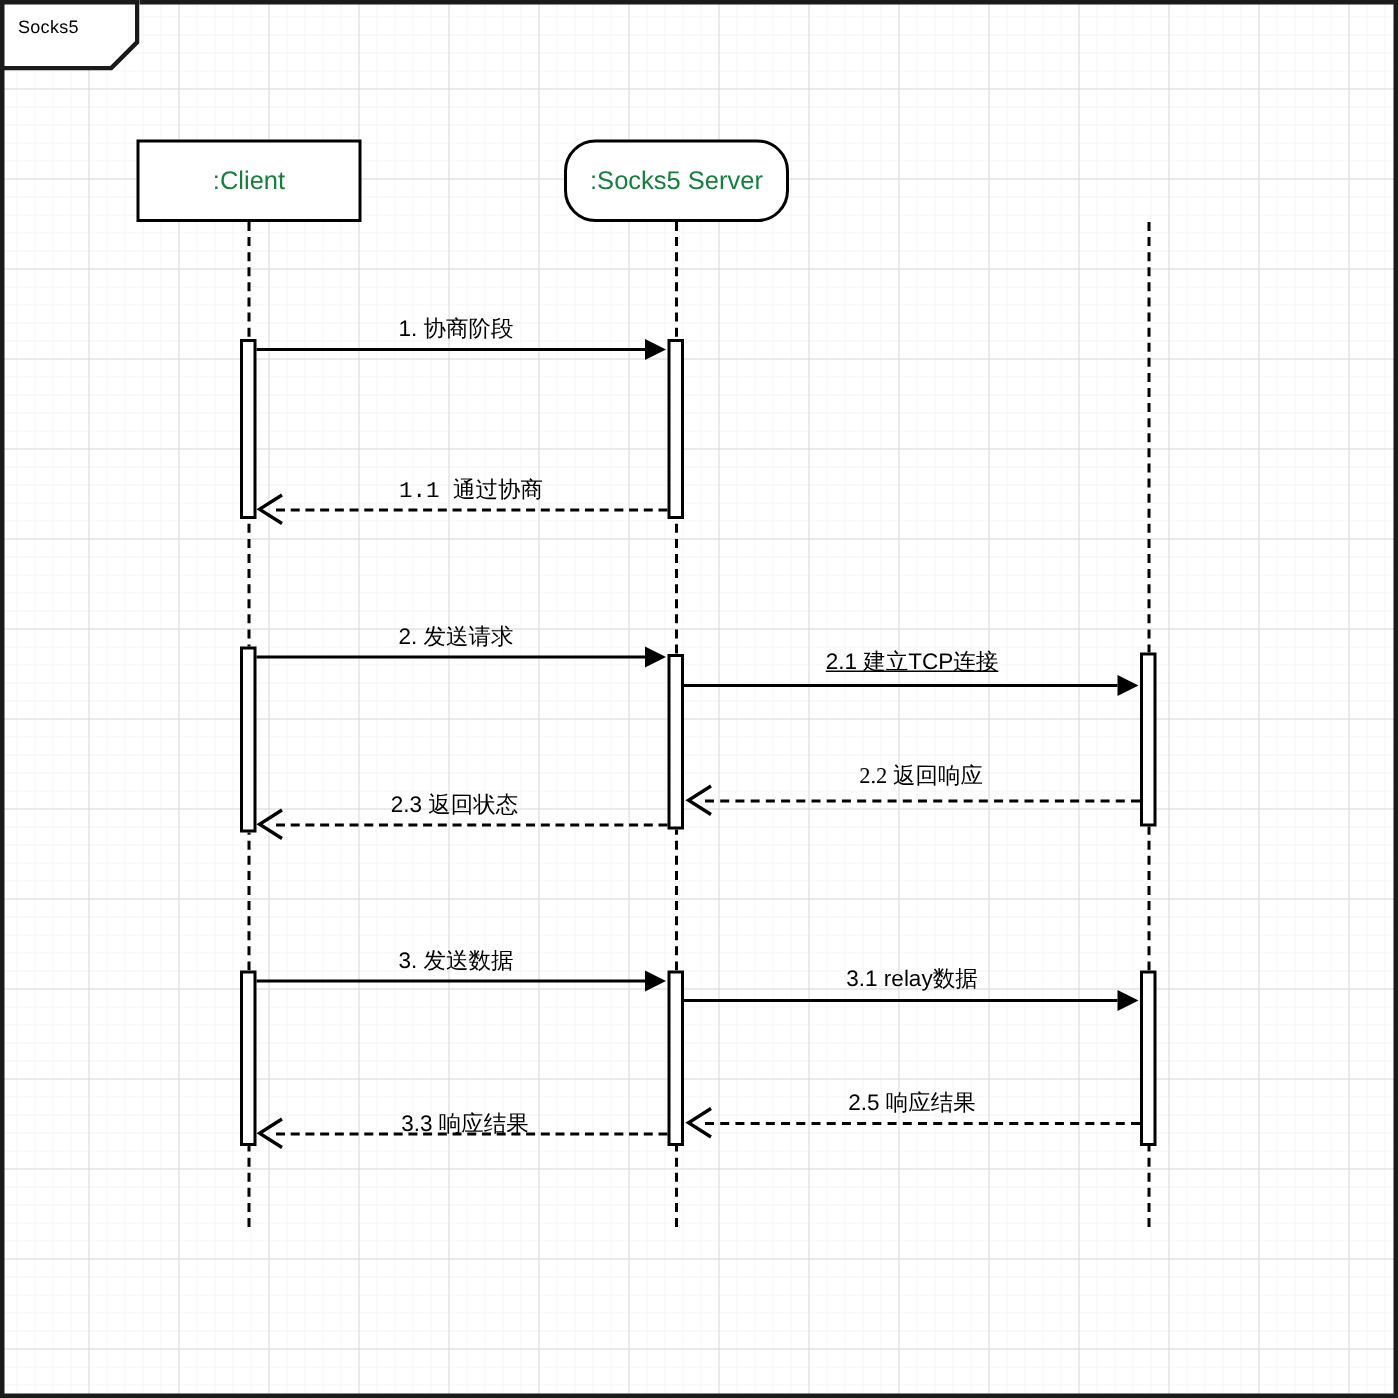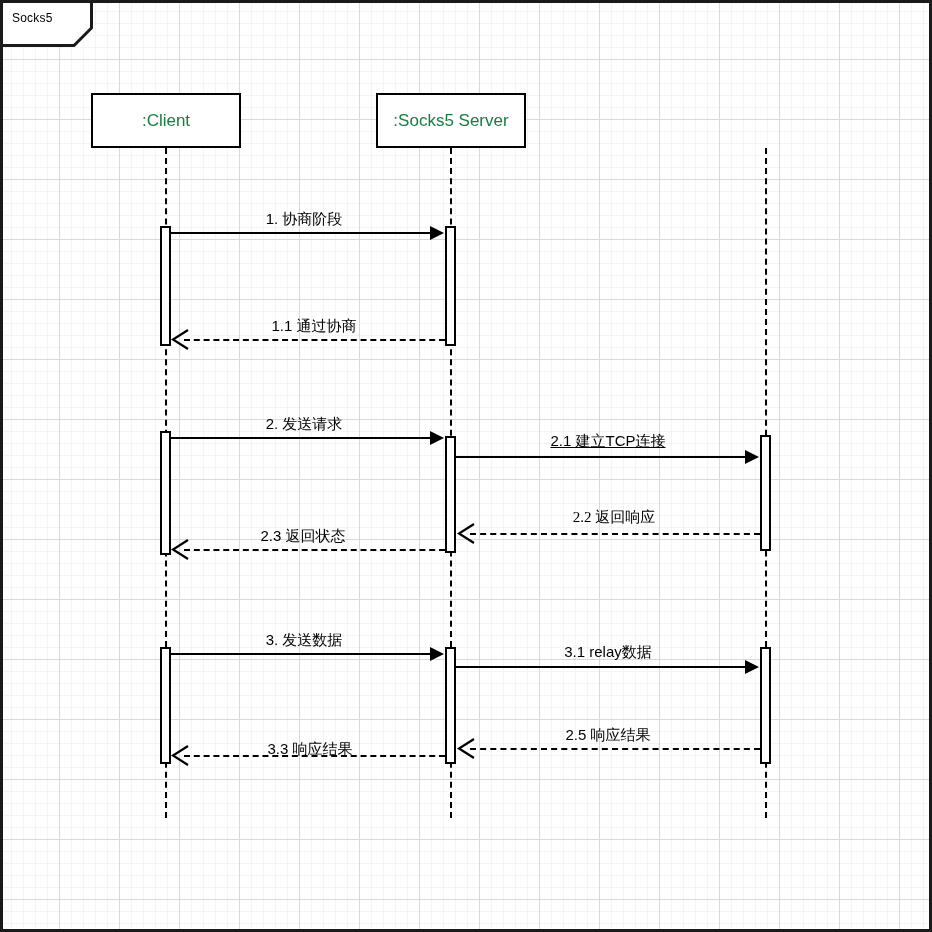--- a/index.html
+++ b/index.html
@@ -139,21 +139,21 @@
   </div>
   <div class="frame-label-text">Socks5</div>
 
   <div class="lifeline" style="left:165px; top:148px; height:670px;"></div>
   <div class="lifeline" style="left:450px; top:148px; height:670px;"></div>
   <div class="lifeline" style="left:765px; top:148px; height:670px;"></div>
 
   <div class="participant" style="left:91px; top:93px; width:150px;">
     <span>:Client</span>
   </div>
-  <div class="participant" style="left:376px; top:93px; width:150px;">
+  <div class="participant" style="left:376px; top:93px; width:150px;border-radius:21px;">
     <span>:Socks5 Server</span>
   </div>
 
   <div class="activation" style="left:160px; top:226px; height:120px;"></div>
   <div class="activation" style="left:445px; top:226px; height:120px;"></div>
 
   <div class="activation" style="left:160px; top:431px; height:124px;"></div>
   <div class="activation" style="left:445px; top:436px; height:117px;"></div>
   <div class="activation" style="left:760px; top:435px; height:116px;"></div>
 
@@ -164,21 +164,21 @@
   <div class="msg-line" style="left:171px; top:232px; width:265px;"></div>
   <div class="arrow solid-right" style="left:430px; top:226px;"></div>
   <div class="msg-label" style="left:304px; top:210px;">1. 协商阶段</div>
 
   <div class="msg-line dashed" style="left:184px; top:339px; width:261px;"></div>
   <div class="arrow open-left" style="left:170px; top:328px;">
     <svg width="20" height="24" viewBox="0 0 20 24" xmlns="http://www.w3.org/2000/svg">
       <polyline points="18,2 3,11.5 18,21" fill="none" stroke="#000000" stroke-width="2.2"></polyline>
     </svg>
   </div>
-  <div class="msg-label" style="left:314px; top:317px;">1.1 通过协商</div>
+  <div class="msg-label" style="left:314px; top:317px;font-family:Liberation Mono, monospace;">1.1 通过协商</div>
 
   <div class="msg-line" style="left:171px; top:437px; width:265px;"></div>
   <div class="arrow solid-right" style="left:430px; top:431px;"></div>
   <div class="msg-label" style="left:304px; top:415px;">2. 发送请求</div>
 
   <div class="msg-line" style="left:456px; top:456px; width:289px;"></div>
   <div class="arrow solid-right" style="left:745px; top:450px;"></div>
   <div class="msg-label" style="left:608px; top:432px;text-decoration:underline;">2.1 建立TCP连接</div>
 
   <div class="msg-line dashed" style="left:470px; top:533px; width:290px;"></div>

